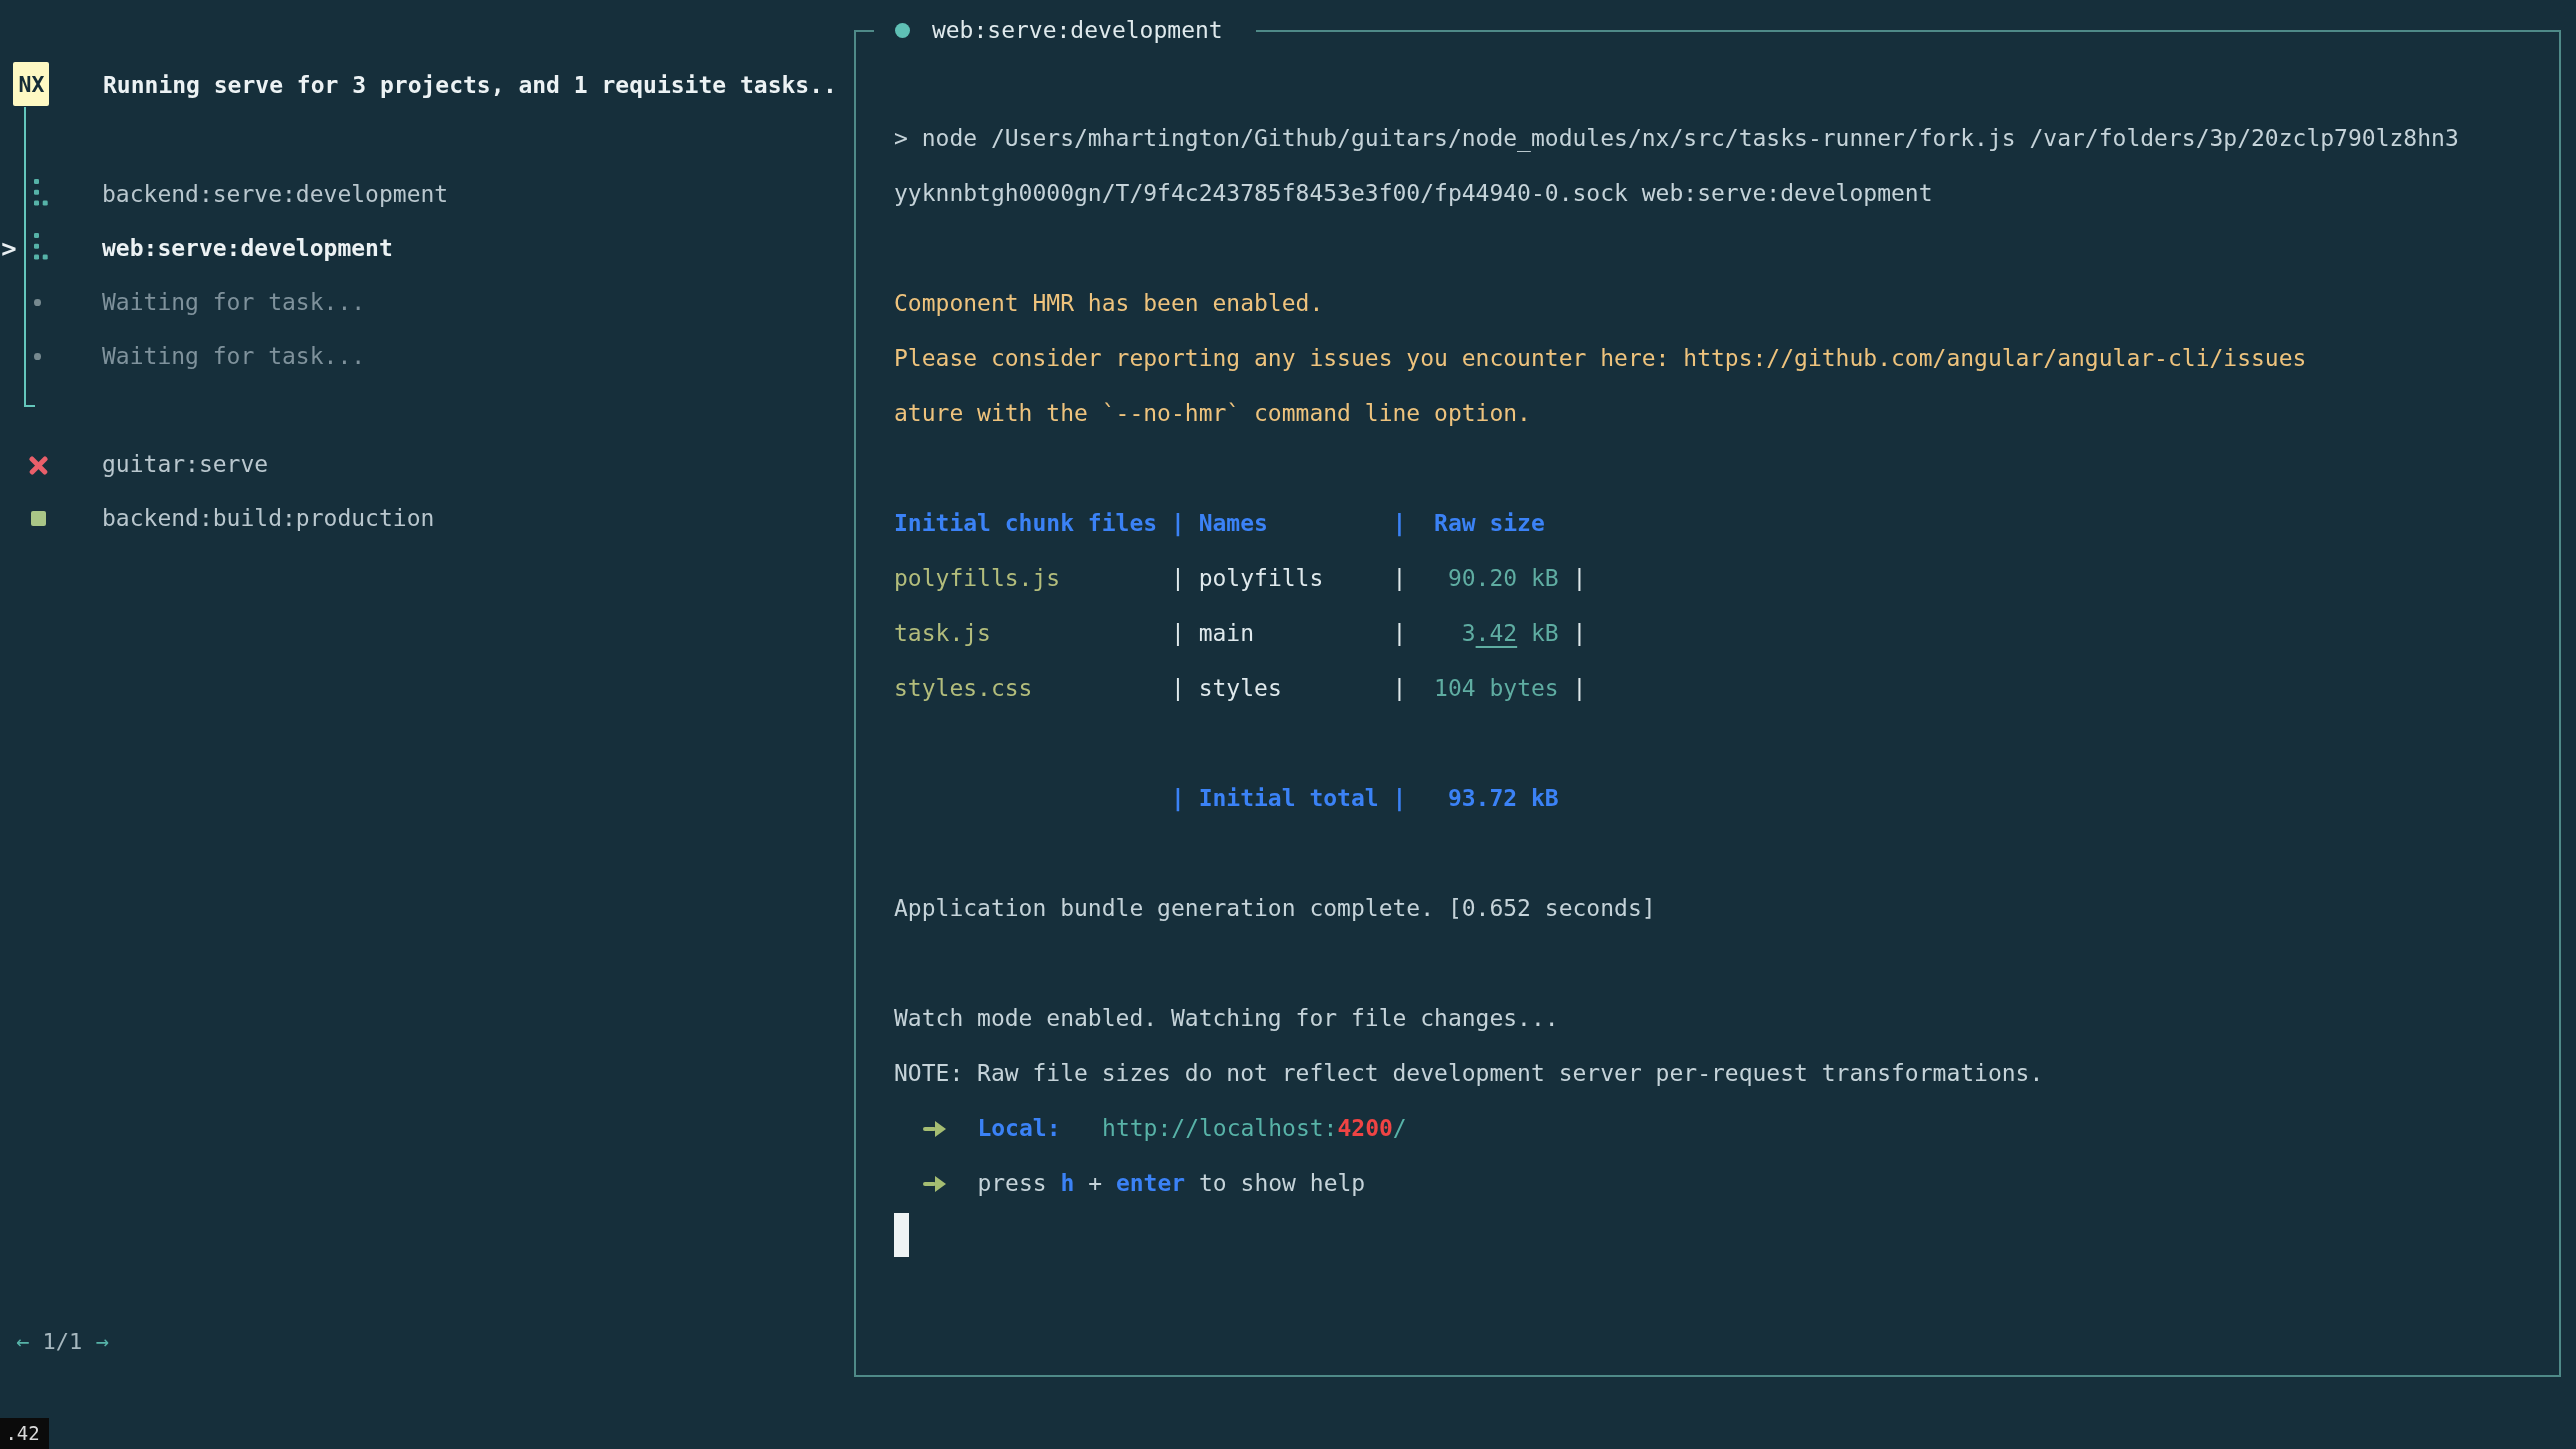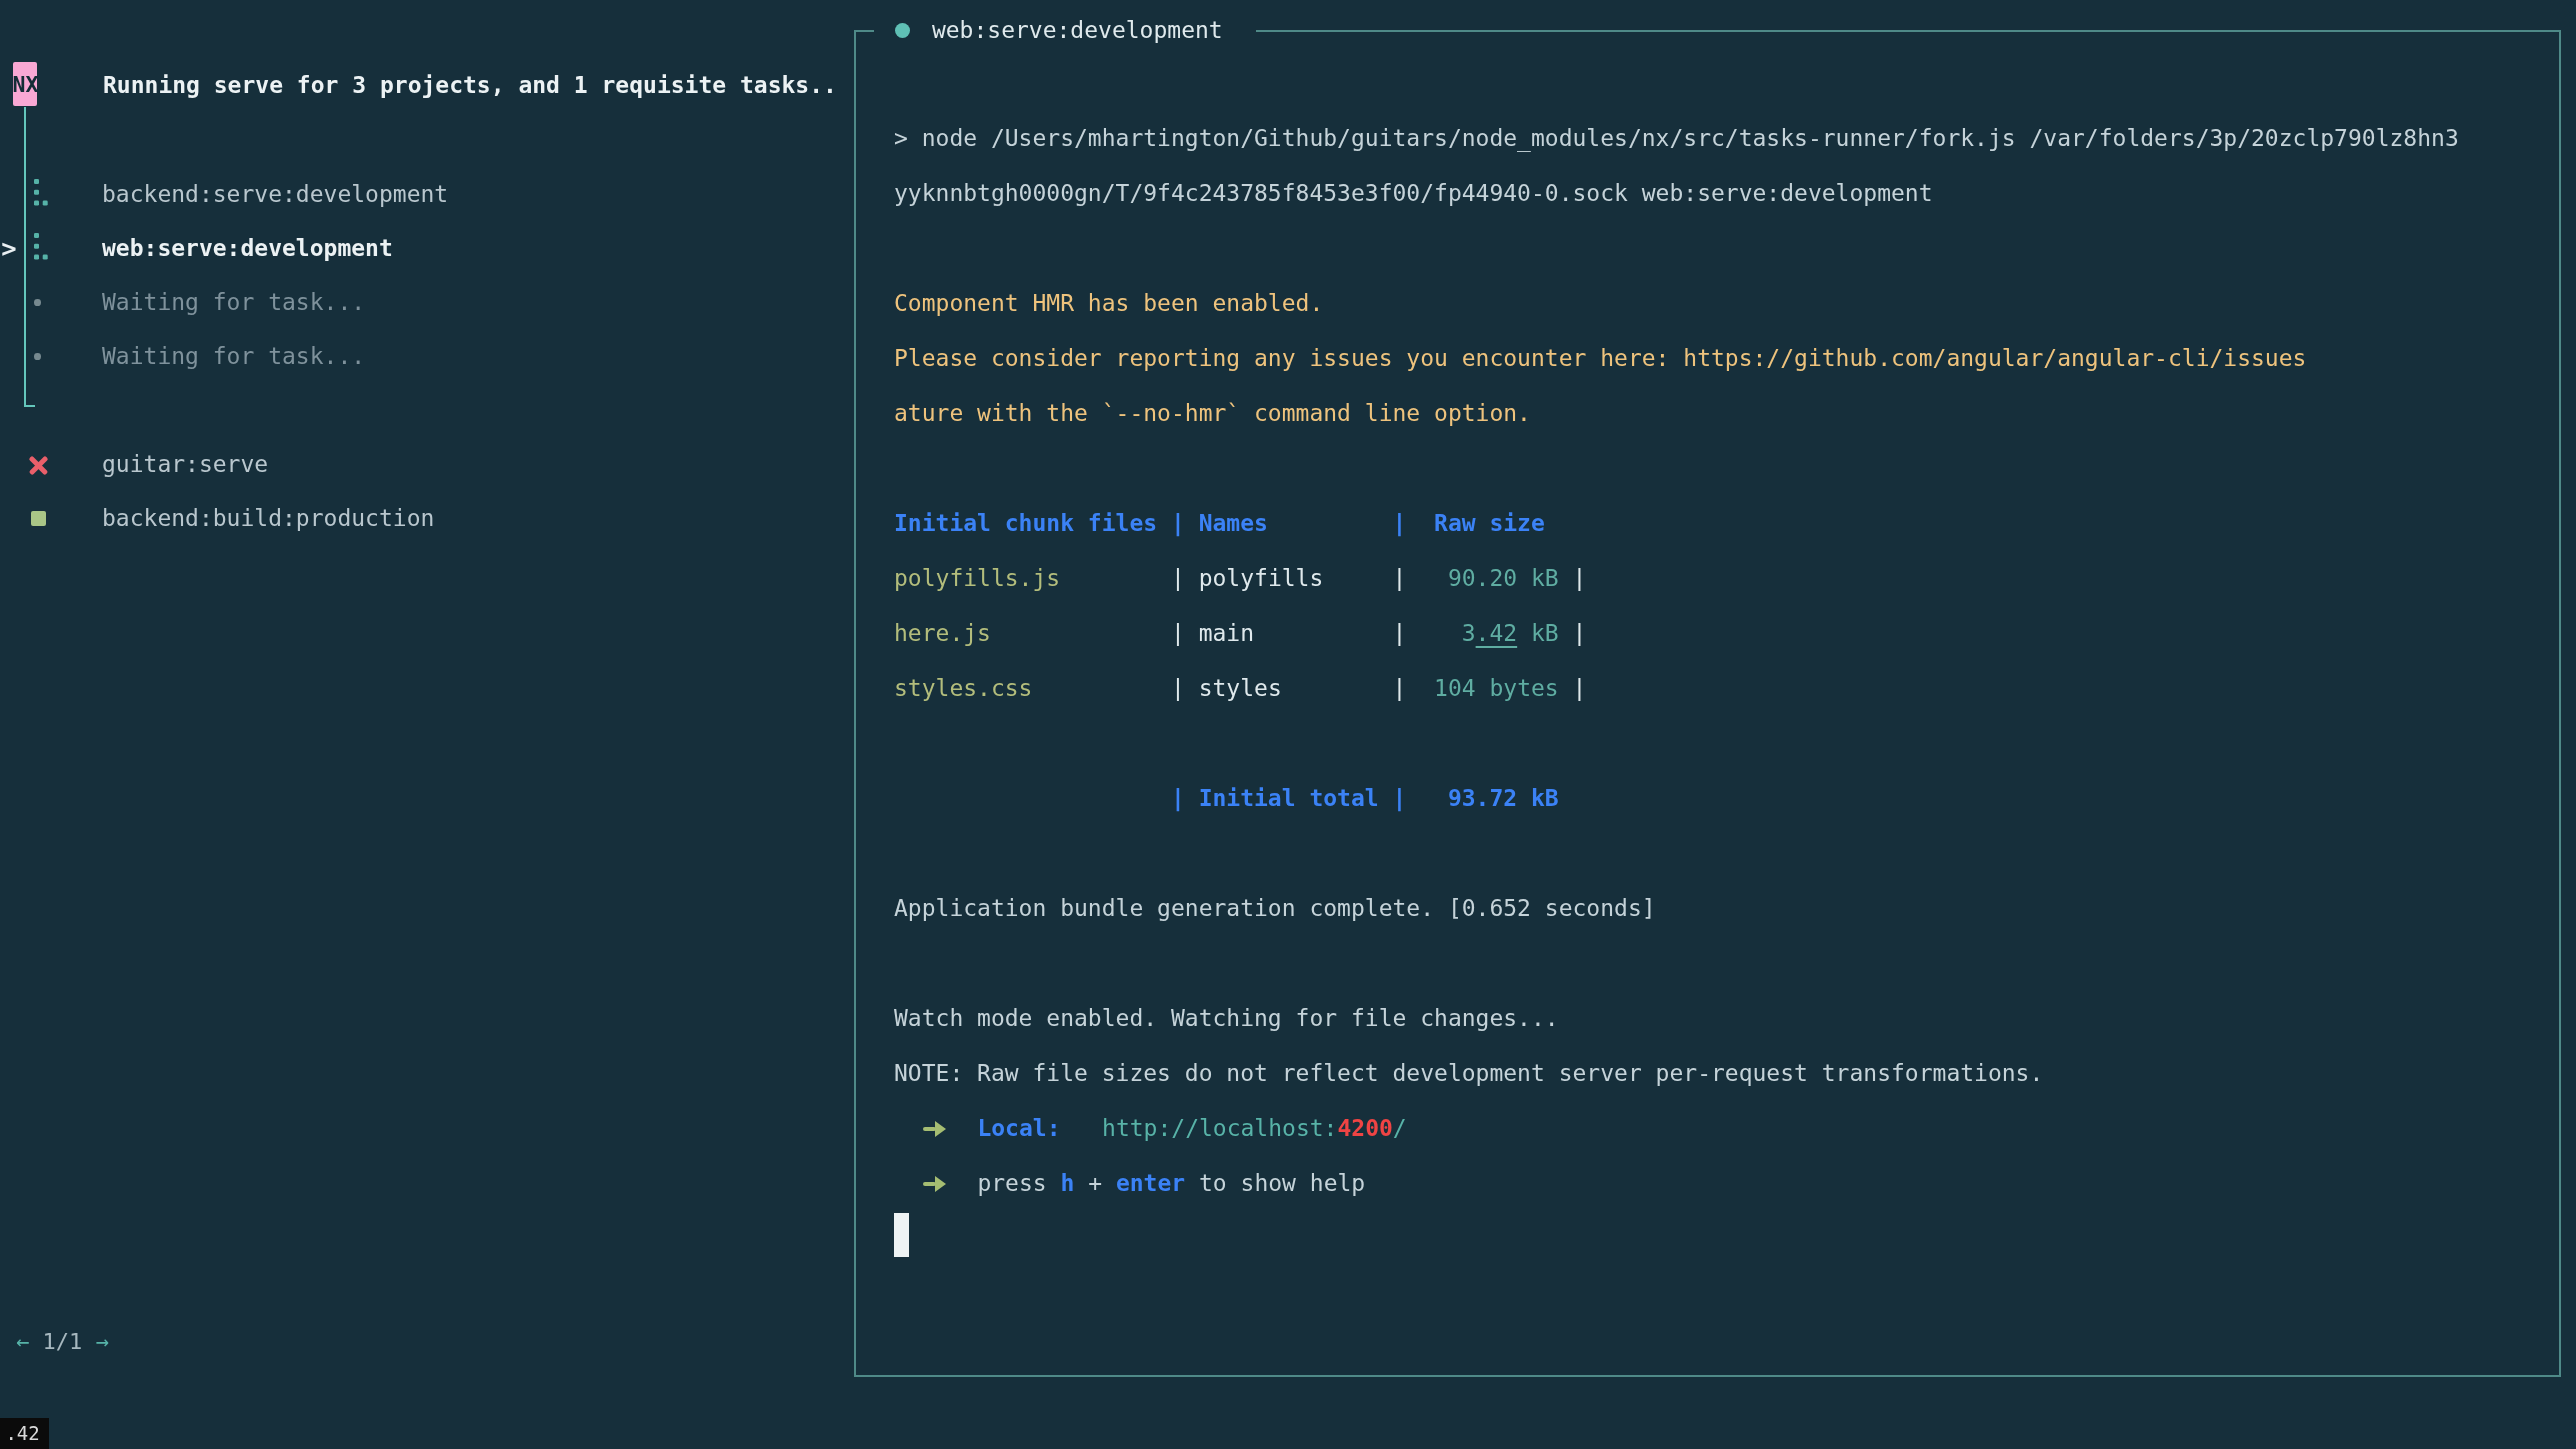--- a/index.html
+++ b/index.html
@@ -5,22 +5,22 @@
   * { margin:0; padding:0; box-sizing:border-box; }
   html,body { width:2576px; height:1449px; overflow:hidden; }
   body {
     background:#162f3b;
     font-family:"DejaVu Sans Mono","Liberation Mono",monospace;
     position:relative;
   }
   
   #sidebar { position:absolute; left:0; top:0; width:839px; height:1449px; }
   #nx-badge {
-    position:absolute; left:13.4px; top:62px; width:24px; height:44px;
-    background:#f9a8d4; border-radius:2px; color:#142c36;
+    position:absolute; left:13.4px; top:62px; width:36px; height:44px;
+    background:#fef9c3; border-radius:2px; color:#142c36;
     font-size:21.5px; font-weight:bold; display:flex; align-items:center; justify-content:center;
   }
   #app-title {
     position:absolute; left:103px; top:67px; height:36px; line-height:36px;
     font-size:23px; font-weight:bold; color:#ecf2f4; white-space:pre;
   }
   #connector-line { position:absolute; left:24px; top:107px; width:2px; height:300px; background:#64c7bc; }
   #connector-stub { position:absolute; left:24px; top:405px; width:10.7px; height:2px; background:#64c7bc; }
   #task-list { position:absolute; left:0; top:167px; width:839px; }
   .task-row { position:relative; height:54px; }
@@ -128,21 +128,21 @@
 <div id="panel-lines">
     <div class="tline"><span class="seg-fg">&gt; node /Users/mhartington/Github/guitars/node_modules/nx/src/tasks-runner/fork.js /var/folders/3p/20zclp790lz8hn3</span></div>
     <div class="tline"><span class="seg-fg">yyknnbtgh0000gn/T/9f4c243785f8453e3f00/fp44940-0.sock web:serve:development</span></div>
     <div class="tline"></div>
     <div class="tline"><span class="seg-yellow">Component HMR has been enabled.</span></div>
     <div class="tline"><span class="seg-yellow">Please consider reporting any issues you encounter here: https://github.com/angular/angular-cli/issues</span></div>
     <div class="tline"><span class="seg-yellow">ature with the `--no-hmr` command line option.</span></div>
     <div class="tline"></div>
     <div class="tline"><span class="seg-bold">Initial chunk files | Names         |  Raw size</span></div>
     <div class="tline"><span class="seg-file">polyfills.js</span><span class="seg-white">        | polyfills     |</span><span class="seg-size">   90.20 kB</span><span class="seg-white"> |</span></div>
-    <div class="tline"><span class="seg-file">here.js</span><span class="seg-white">             | main          |</span><span class="seg-size">    3</span><span class="seg-size seg-underline">.42</span><span class="seg-size"> kB</span><span class="seg-white"> |</span></div>
+    <div class="tline"><span class="seg-file">task.js</span><span class="seg-white">             | main          |</span><span class="seg-size">    3</span><span class="seg-size seg-underline">.42</span><span class="seg-size"> kB</span><span class="seg-white"> |</span></div>
     <div class="tline"><span class="seg-file">styles.css</span><span class="seg-white">          | styles        |</span><span class="seg-size">  104 bytes</span><span class="seg-white"> |</span></div>
     <div class="tline"></div>
     <div class="tline"><span class="seg-bold">                    | Initial total |   93.72 kB</span></div>
     <div class="tline"></div>
     <div class="tline"><span class="seg-fg">Application bundle generation complete. [0.652 seconds]</span></div>
     <div class="tline"></div>
     <div class="tline"><span class="seg-fg">Watch mode enabled. Watching for file changes...</span></div>
     <div class="tline"><span class="seg-fg">NOTE: Raw file sizes do not reflect development server per-request transformations.</span></div>
     <div class="tline"><span class="seg-fg">  </span><span class="arrow-icon"><i class="ab"></i><i class="ah"></i></span><span class="seg-fg">  </span><span class="seg-bold">Local:</span><span class="seg-fg">   </span><span class="seg-url">http://localhost:</span><span class="seg-urlbold">4200</span><span class="seg-url">/</span></div>
     <div class="tline"><span class="seg-fg">  </span><span class="arrow-icon"><i class="ab"></i><i class="ah"></i></span><span class="seg-fg">  </span><span class="seg-fg">press </span><span class="seg-bold">h</span><span class="seg-fg"> + </span><span class="seg-bold">enter</span><span class="seg-fg"> to show help</span></div>

